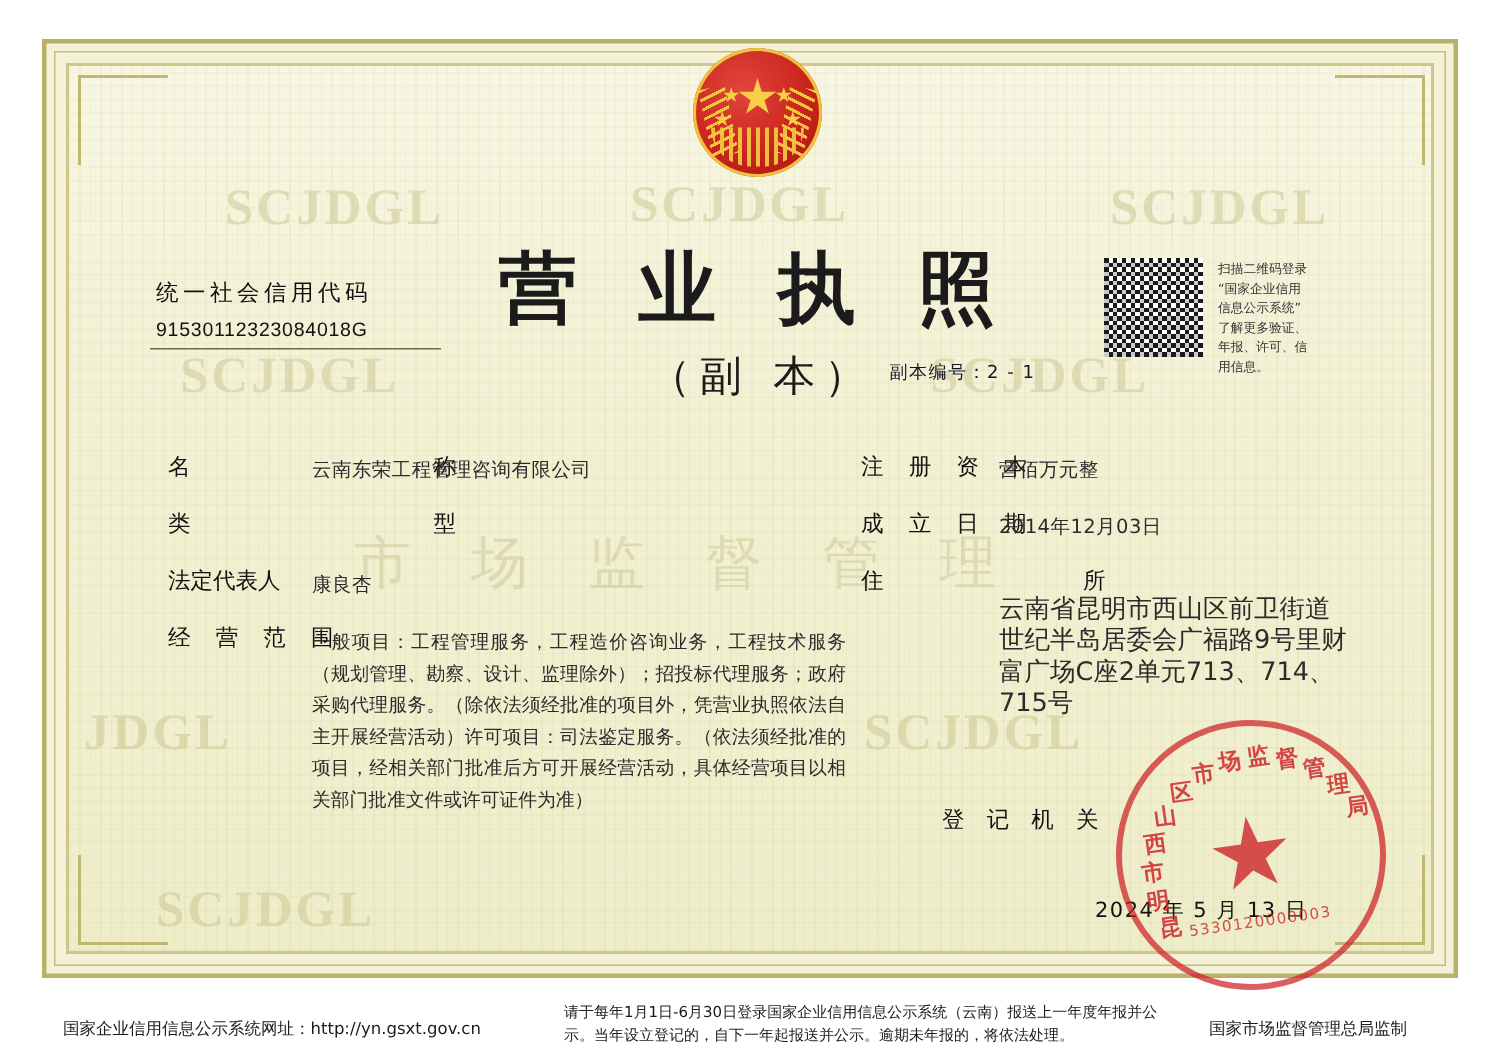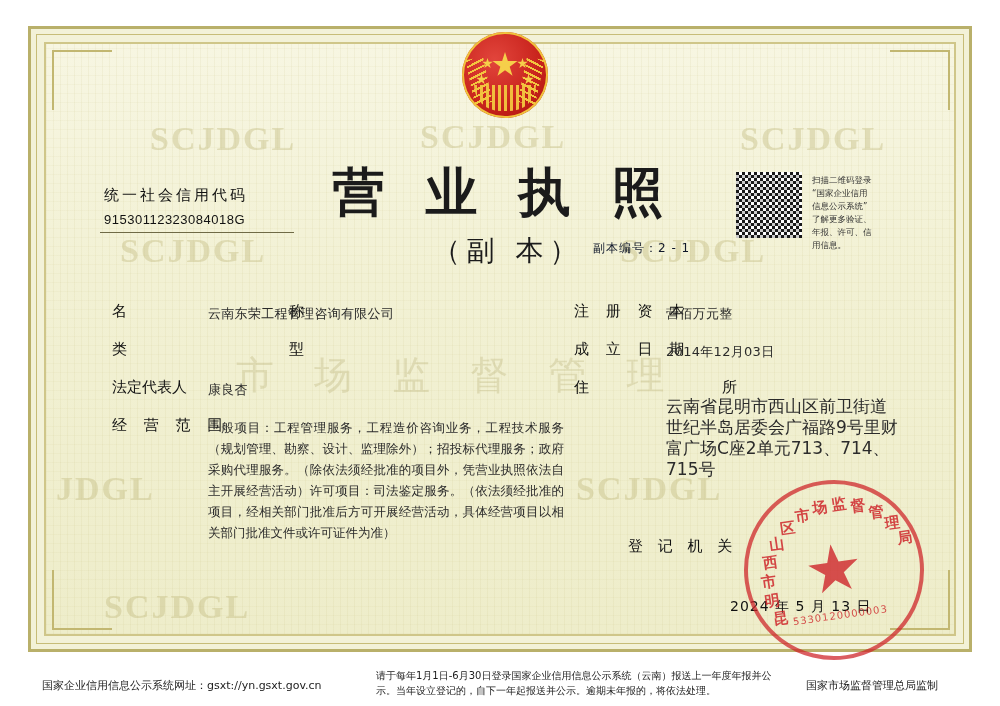--- a/index.html
+++ b/index.html
@@ -465,17 +465,17 @@
       <span style="transform: rotate(-10deg) translate(0,-74px) rotate(10deg);">场</span>
       <span style="transform: rotate(5deg) translate(0,-74px) rotate(-5deg);">监</span>
       <span style="transform: rotate(20deg) translate(0,-74px) rotate(-20deg);">督</span>
       <span style="transform: rotate(35deg) translate(0,-74px) rotate(-35deg);">管</span>
       <span style="transform: rotate(50deg) translate(0,-74px) rotate(-50deg);">理</span>
       <span style="transform: rotate(65deg) translate(0,-74px) rotate(-65deg);">局</span>
     </div>
     <div class="seal-bottom">5330120000003</div>
   </div>
 
-  <div class="footer-left">国家企业信用信息公示系统网址：gsxt://yn.gsxt.gov.cn</div>
+  <div class="footer-left">国家企业信用信息公示系统网址：http://yn.gsxt.gov.cn</div>
   <div class="footer-mid">请于每年1月1日-6月30日登录国家企业信用信息公示系统（云南）报送上一年度年报并公示。当年设立登记的，自下一年起报送并公示。逾期未年报的，将依法处理。</div>
   <div class="footer-right">国家市场监督管理总局监制</div>
 
 </div>
 
 </body></html>

